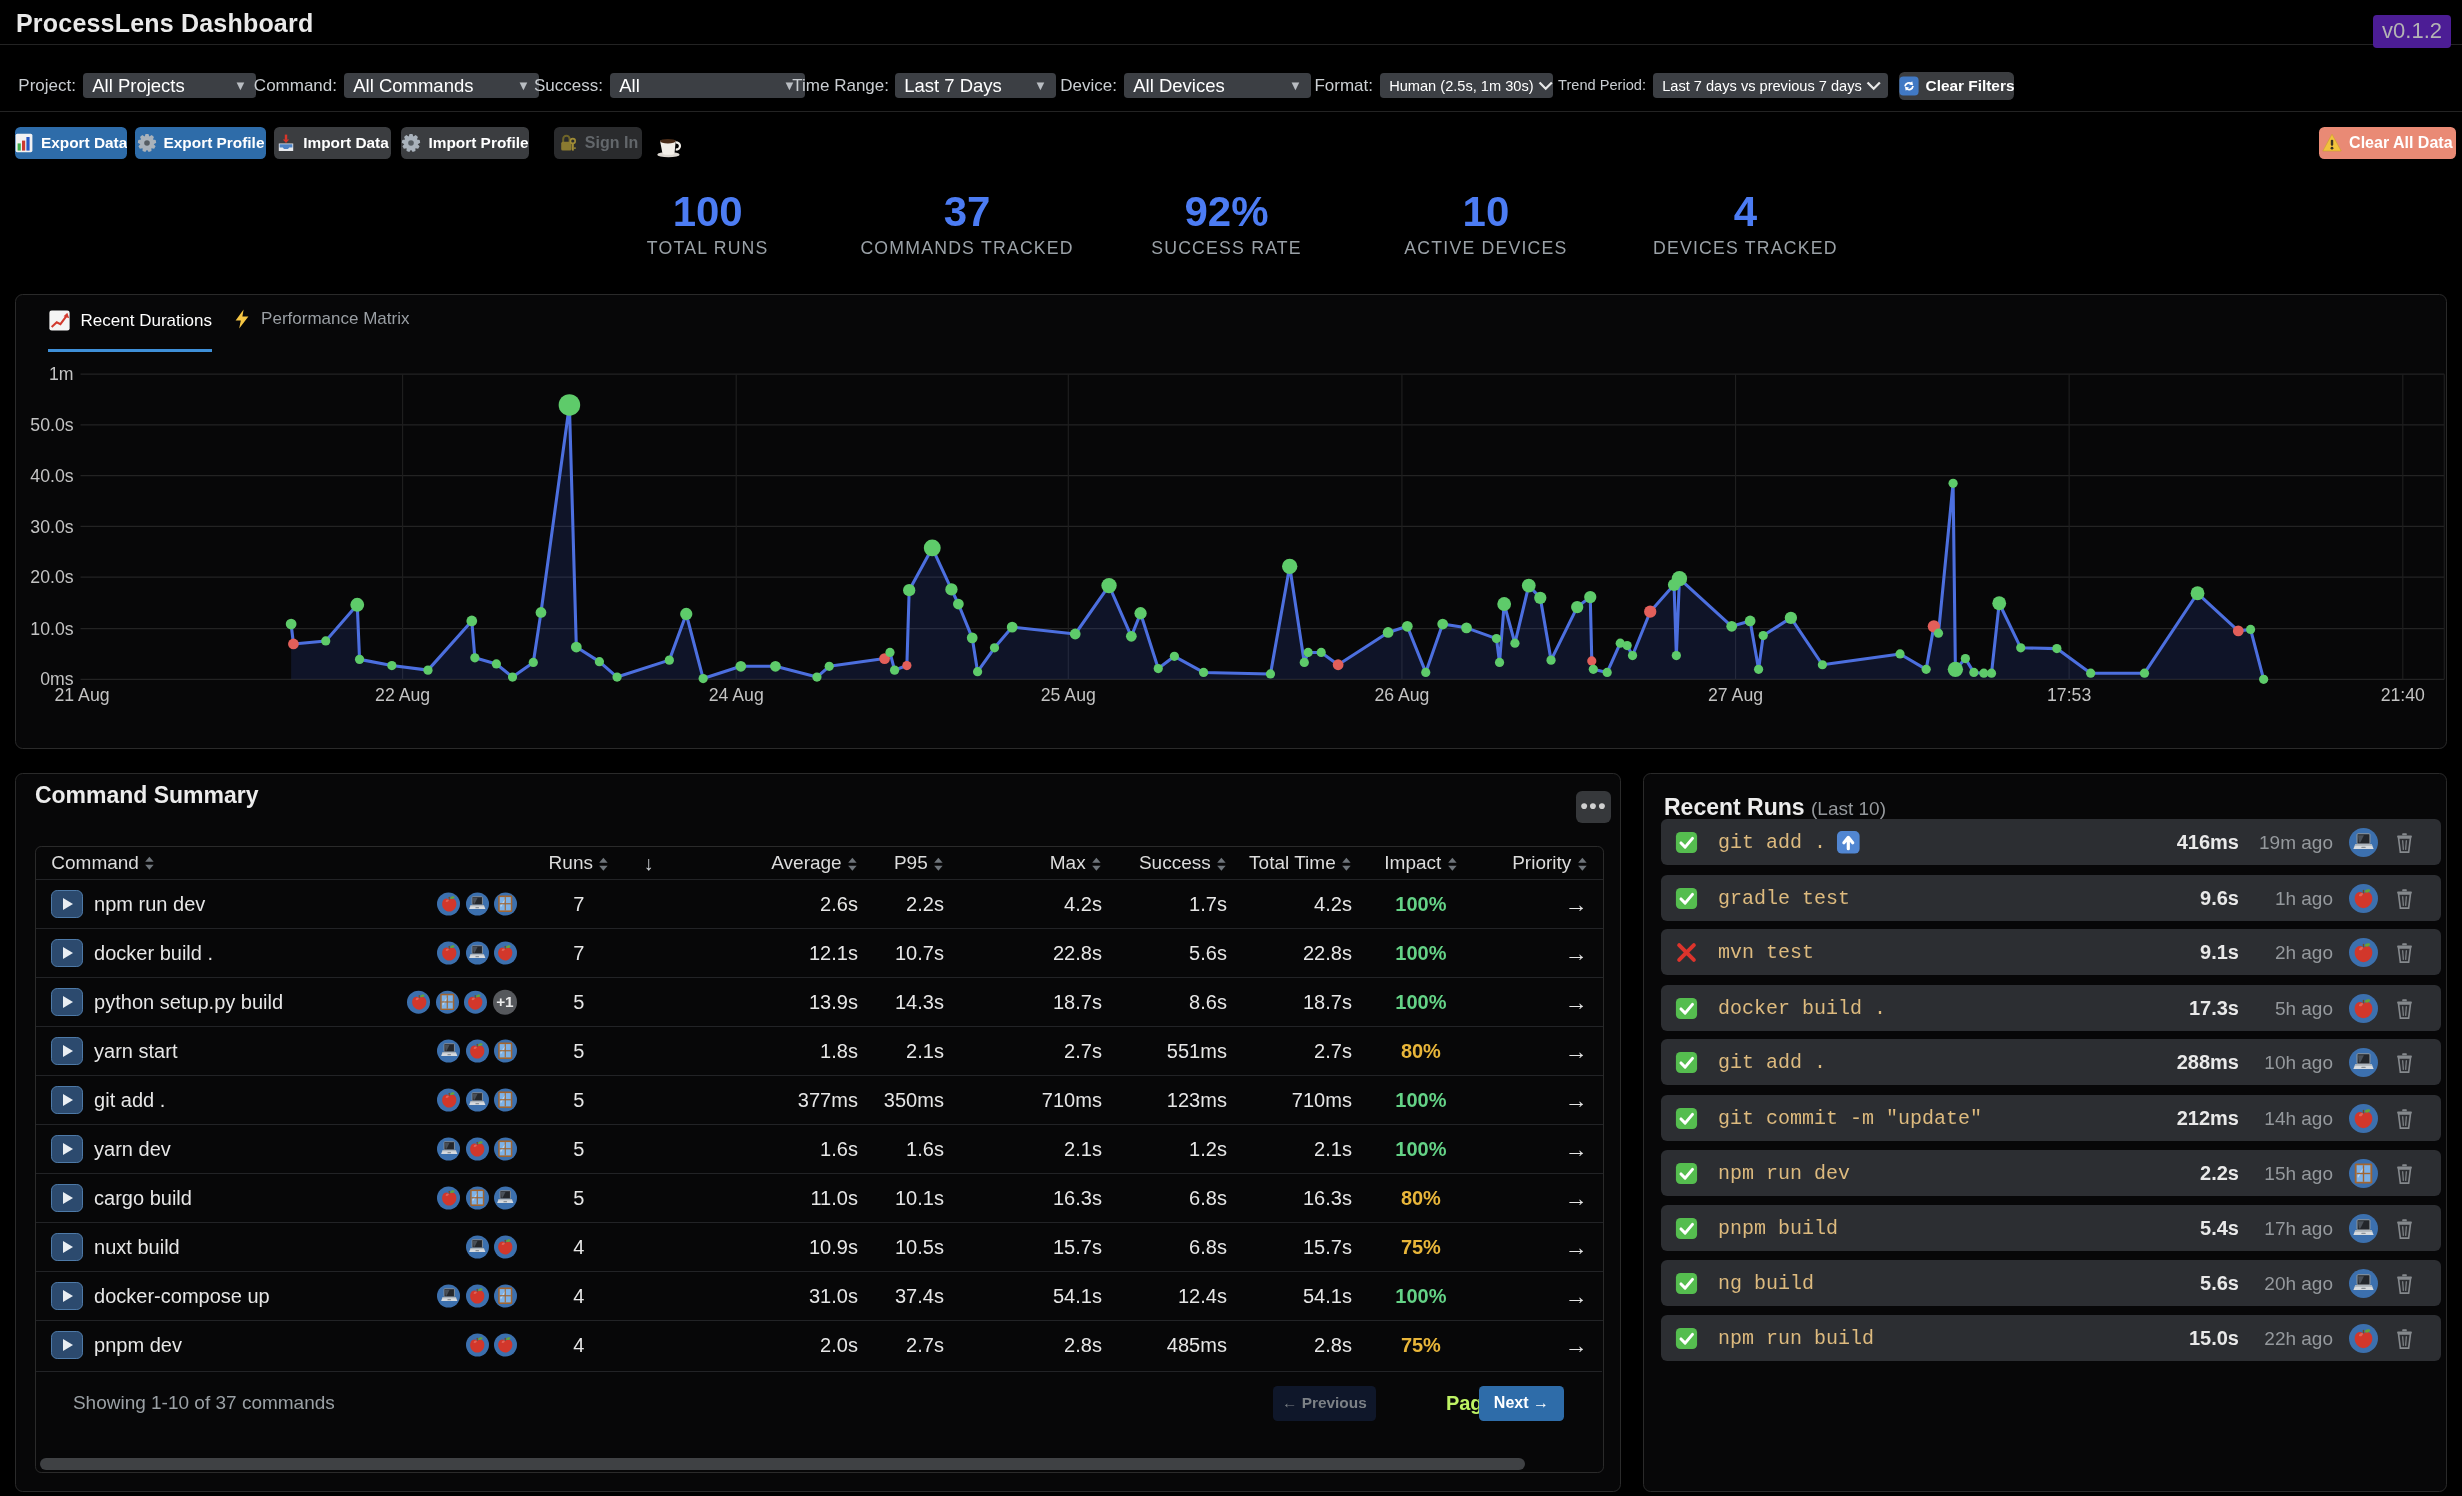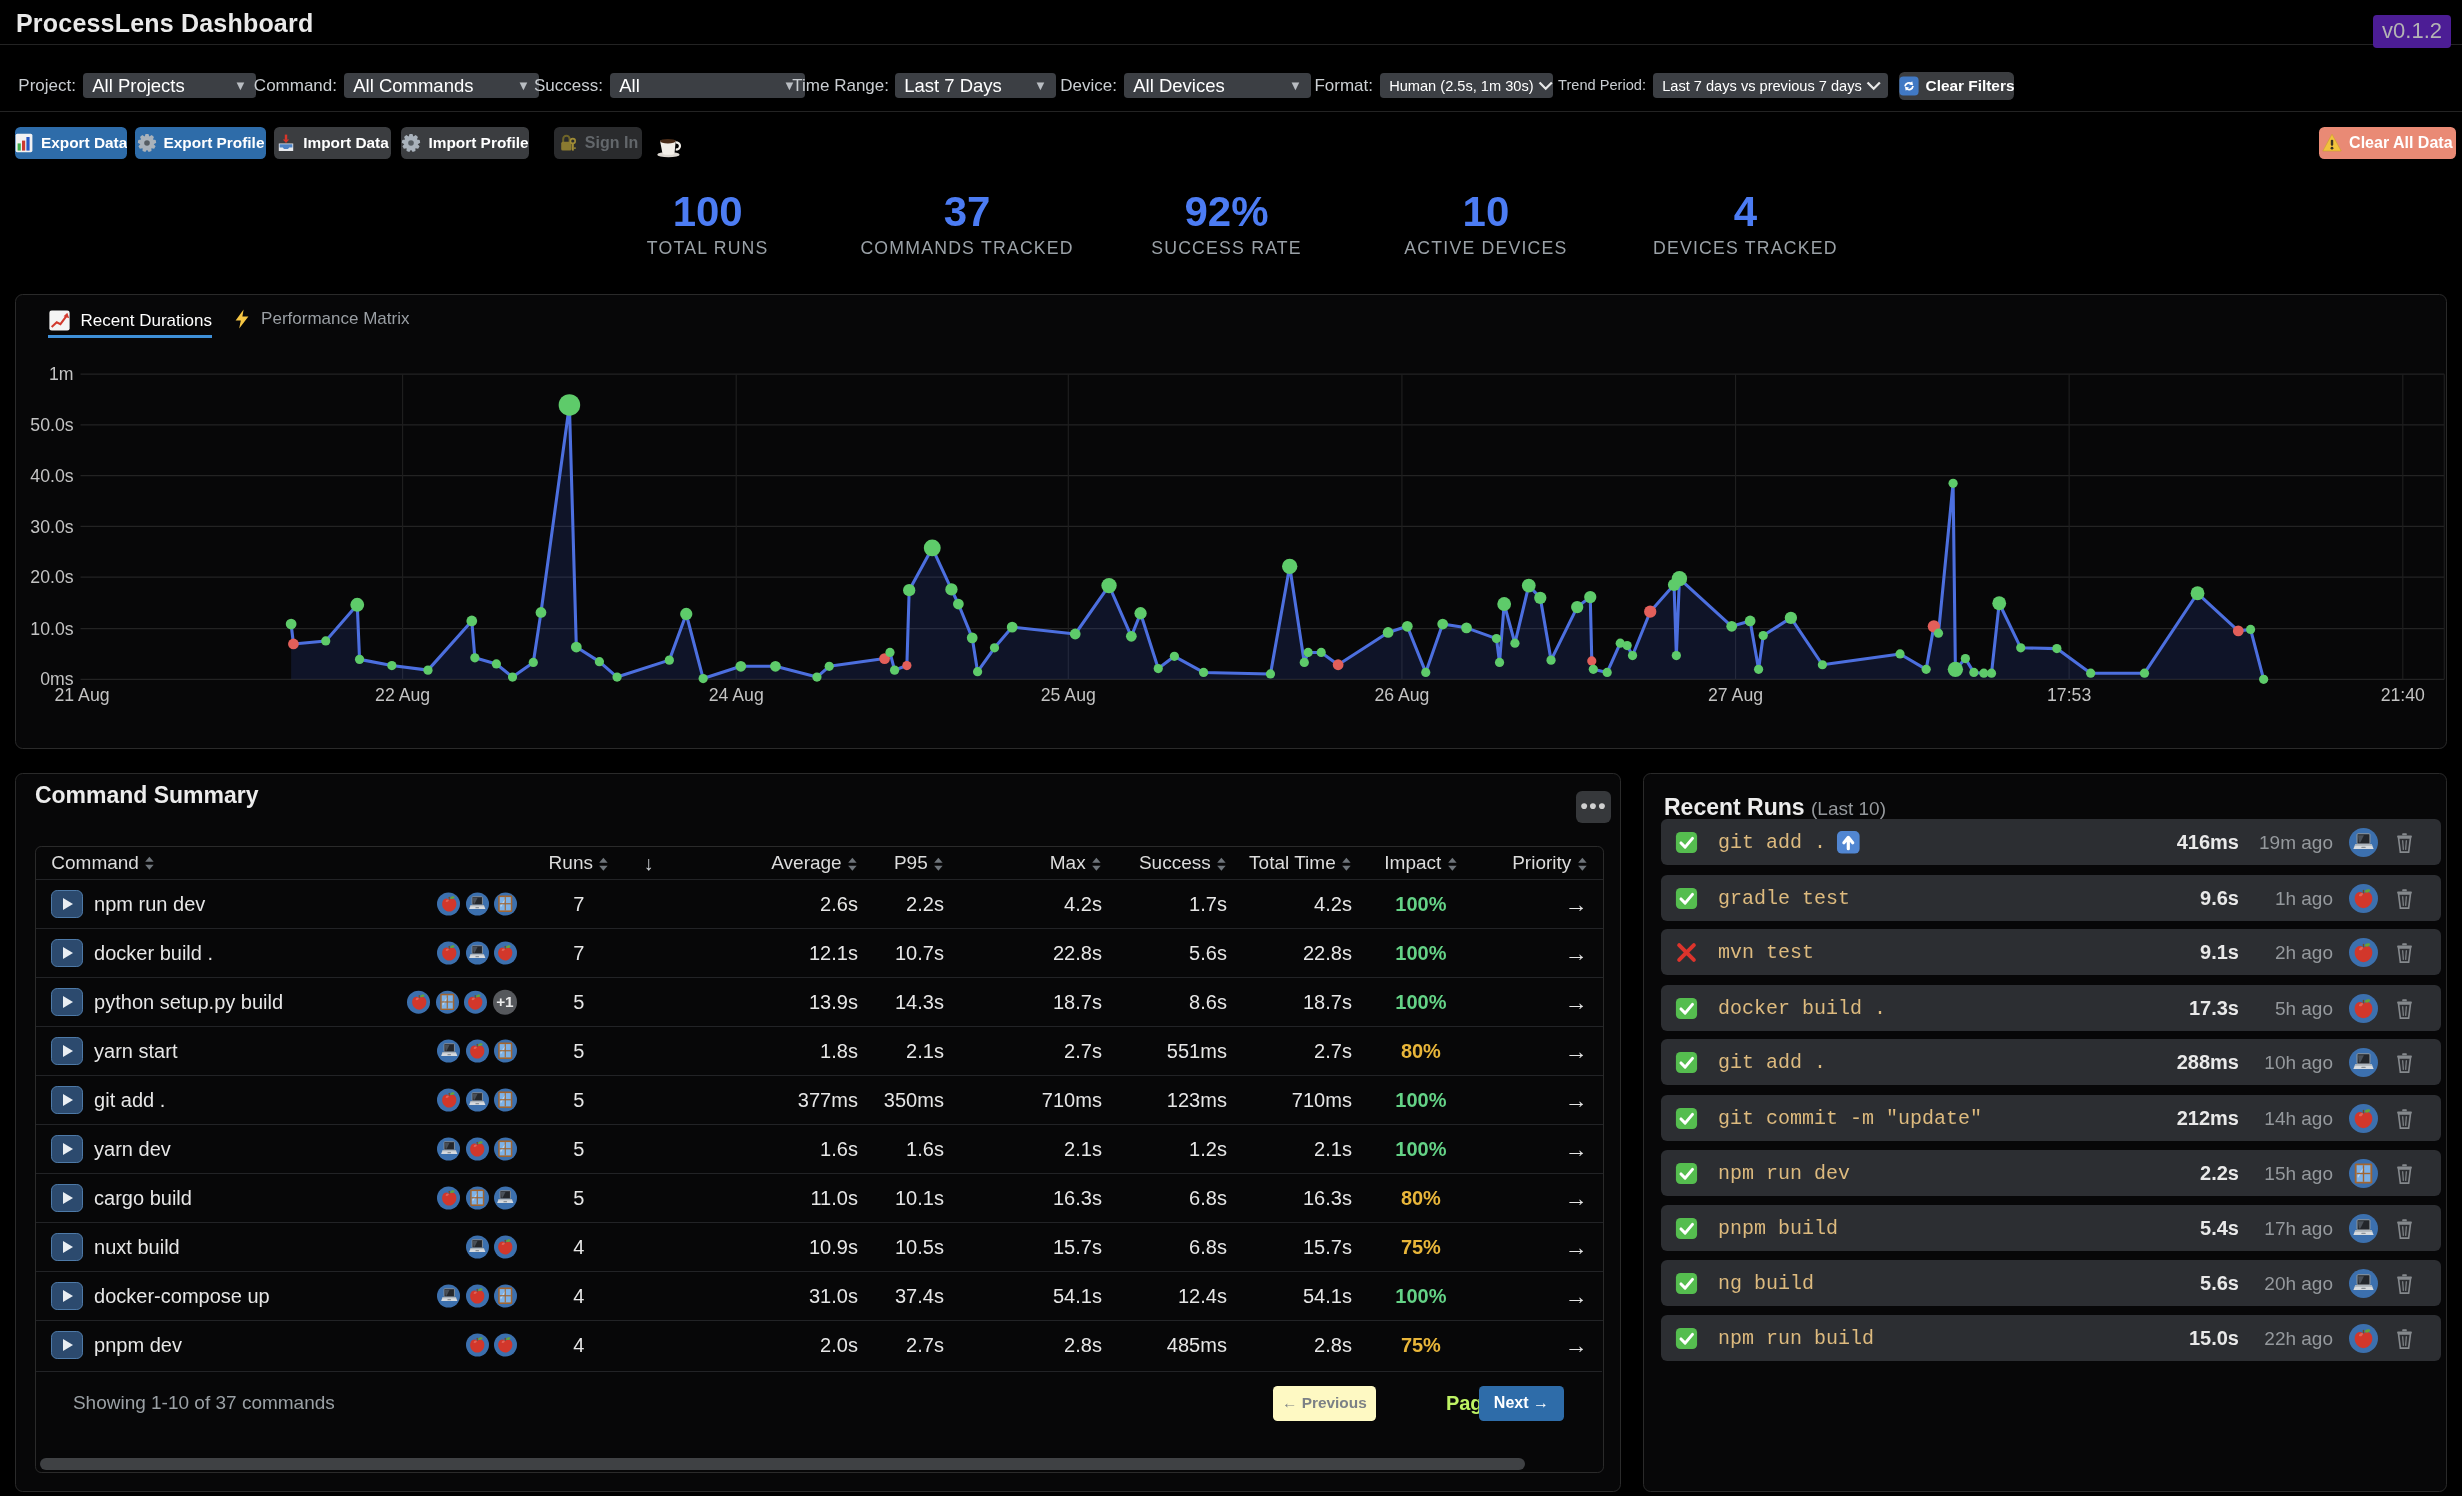--- a/index.html
+++ b/index.html
@@ -18,21 +18,21 @@
 .b-dark{background:#3b3d40}
 .b-dis{background:#2a2b2d;color:#63676b}
 .b-red{background:#e98a75}
 .stats{position:absolute;left:578px;top:190px;width:1297px;display:flex}
 .stat{flex:1;text-align:center}
 .stat .n{color:#4c7cf3;font-size:42px;font-weight:bold;line-height:43px}
 .stat .l{color:#9aa1a7;font-size:17.7px;letter-spacing:1.2px;margin-top:5.4px}
 .panel{position:absolute;background:#070708;border:1.5px solid #2a2a2a;border-radius:7.7px}
 .chartp{left:15.4px;top:294px;width:2432px;height:455px}
 .tabs{position:absolute;left:32px;top:14px;display:flex;align-items:flex-start}
-.tab{display:flex;align-items:center;font-size:17px;padding-bottom:3px}
+.tab{display:flex;align-items:center;font-size:17px;padding-bottom:17px}
 .tab svg{margin-right:9.2px}
 .tab.on{color:#fff;border-bottom:3.1px solid #3e8fd8}
 .tab.off{color:#9a9fa4;margin-left:20px}
 .chartwrap{position:absolute;left:0;top:0;width:2429px;height:452px}
 .cmdp{left:15.4px;top:773px;width:1606px;height:719px}
 .runp{left:1643px;top:773px;width:804px;height:719px}
 .ptitle{color:#ececec;font-size:23px;font-weight:bold}
 .cmdp .ptitle{position:absolute;left:18.5px;top:8px}
 .dots{position:absolute;right:9.2px;top:17px;width:35px;height:32px;background:#36383b;border-radius:6.2px;color:#d0d0d0;font-size:21px;font-weight:bold;text-align:center;line-height:29px;letter-spacing:1.5px}
 .tbox{position:absolute;left:18.5px;top:72px;width:1569px;height:627px;border:1.5px solid #2a2a2a;border-radius:6.2px}
@@ -55,21 +55,21 @@
 .play:after{content:"";display:block;margin-left:2.3px;border-left:10px solid #e9eef3;border-top:6.2px solid transparent;border-bottom:6.2px solid transparent}
 .devs{position:absolute;right:7.7px;top:50%;transform:translateY(-50%);display:flex;align-items:center;gap:5.4px}
 .dev{width:23px;height:23px;border-radius:50%;background:#3c70ae;display:inline-flex;align-items:center;justify-content:center;overflow:hidden}
 .plus{width:24.6px;height:24.6px;border-radius:50%;background:#56585c;color:#ececec;font-size:15.4px;font-weight:bold;display:inline-flex;align-items:center;justify-content:center}
 .g100{color:#64d286;font-weight:bold}
 .gy{color:#e9b63a;font-weight:bold}
 .arrow{color:#e6e6e6;font-size:23px}
 .pgrow{position:absolute;left:0px;top:524px;width:1566px;height:63px;border-top:0.8px solid #222326;display:flex;align-items:center}
 .pgrow .info{color:#9aa0a5;font-size:19px;margin-left:37px}
 .pbtn{height:35px;border-radius:4.6px;display:inline-flex;align-items:center;font-size:17px;font-weight:bold;padding:0 9.2px}
-.prev{background:#fef9c3;color:#7c8186;position:absolute;left:1237px;width:103px;justify-content:center;white-space:nowrap;font-size:15.4px}
+.prev{background:#0f172a;color:#7c8186;position:absolute;left:1237px;width:103px;justify-content:center;white-space:nowrap;font-size:15.4px}
 .pgtext{color:#bef264;font-size:20px;font-weight:bold;position:absolute;left:1410px;white-space:nowrap}
 .next{background:#2e6ca9;color:#fff;position:absolute;left:1443px;width:85px;justify-content:center;white-space:nowrap;font-size:16px}
 .sbar{position:absolute;left:4.6px;top:611px;width:1485px;height:11.5px;border-radius:6.2px;background:#3f4144}
 .runp .ptitle{position:absolute;left:20px;top:20px}
 .runp .sub{color:#94989c;font-size:19px;font-weight:normal}
 .run{position:absolute;left:17px;width:780px;height:46px;background:#2c2e32;border-radius:6.2px}
 .run .st{position:absolute;left:14px;top:11.5px;display:inline-flex}
 .run .cmd{position:absolute;left:57px;top:11.5px;font-family:"Liberation Mono",monospace;font-size:20px;color:#ddba7e;white-space:pre}
 .run .up{position:absolute;top:10.8px;display:inline-flex}
 .run .dur{position:absolute;right:202px;top:12.3px;color:#e9e9e9;font-size:20px;font-weight:bold}

